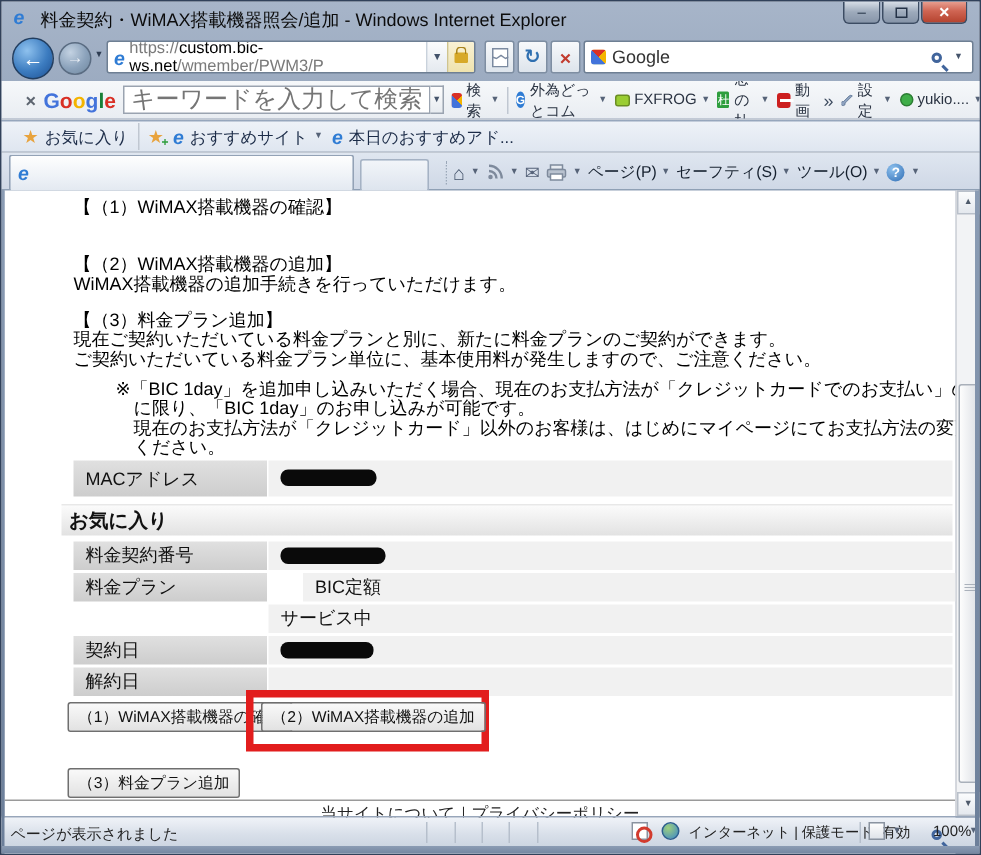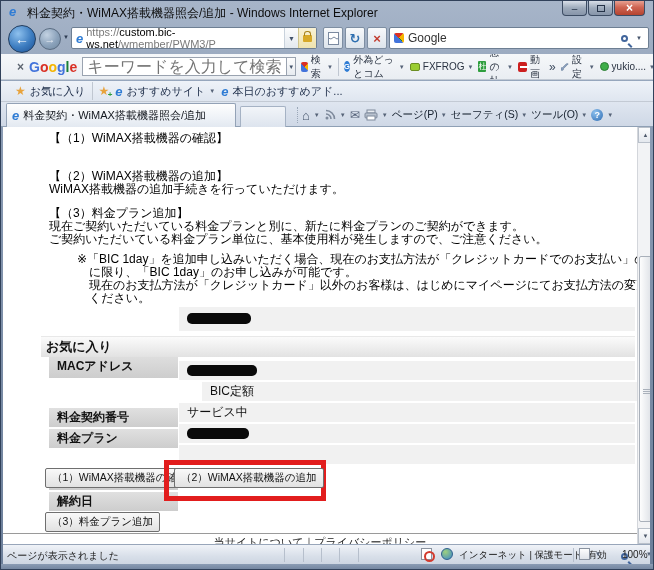--- a/index.html
+++ b/index.html
@@ -69,21 +69,21 @@
   .tabrow { position:absolute; left:0; top:101px; width:654px; height:25px; background:linear-gradient(#dfe6f0,#cfd8e6); border-bottom:1px solid #8fa0b5; }
   .tab { position:absolute; left:5px; top:1px; width:230px; height:24px; background:linear-gradient(#fefefe,#eef2f7 60%,#e3e9f1); border:1px solid #93a2b6; border-bottom:none; border-radius:2px 2px 0 0; display:flex; align-items:center; gap:4px; padding:0 5px; font-size:11px; color:#14181f; overflow:hidden; }
   .tabstub { position:absolute; left:239px; top:4px; width:46px; height:21px; background:linear-gradient(#f2f5f9,#dde4ee); border:1px solid #a5b2c4; border-bottom:none; border-radius:2px 2px 0 0; }
   .cmdbar { position:absolute; left:296px; top:1px; right:2px; height:24px; display:flex; align-items:center; gap:4px; font-size:10.5px; color:#15202e; overflow:hidden; }
   .cmdsep { width:1px; height:16px; border-left:1px dotted #9aa7b8; }
   .homeic { font-size:13px; color:#44546b; }
   .helpc { width:12px; height:12px; border-radius:50%; background:radial-gradient(circle at 35% 30%,#8ec1ee,#2f6db4); color:#fff; font-size:9px; font-weight:bold; display:flex; align-items:center; justify-content:center; }
   
   .content { position:absolute; left:2px; top:126px; width:634px; height:472px; background:#fff; overflow:hidden; }
   .content .t { font-size:12px; color:#000; }
-  .cell-l { position:absolute; background:linear-gradient(#e0e0e0,#cdcdcd); font-weight:bold; font-size:12px; color:#111; display:flex; align-items:center; padding-left:8px;margin-top:47px; }
+  .cell-l { position:absolute; background:linear-gradient(#e0e0e0,#cdcdcd); font-weight:normal; font-size:12px; color:#111; display:flex; align-items:center; padding-left:8px; }
   .cell-v { position:absolute; background:#f1f1f1; display:flex; align-items:center; font-size:12px; color:#111; }
   .redact { position:absolute; background:#0a0a0a; border-radius:5px; }
   .secthead { position:absolute; background:linear-gradient(#fbfbfb,#e2e2e2); border-top:1px solid #e8e8e8; font-weight:bold; font-size:13px; color:#111; display:flex; align-items:center; padding-left:5px; }
   .pbtn { position:absolute; height:20px; font-size:10.5px; color:#111; background:linear-gradient(#f9f9f9,#e2e2e2); border:1px solid #6f6f6f; border-radius:2px; padding:0 6px; font-family:inherit; white-space:nowrap; }
   .redbox { position:absolute; border:5px solid #e21d1d; }
   .footrule { position:absolute; left:0; width:634px; border-top:1px solid #9a9a9a; }
   .footer { position:absolute; left:0; top:533px; width:634px; text-align:center; font-size:11px; color:#222; }
   
   .sbar { position:absolute; left:636px; top:126px; width:15px; height:417px; background:#f2f3f5; border-left:1px solid #d3d6db; }
   .sbtn { position:absolute; left:0; width:15px; height:16px; background:linear-gradient(#fbfcfd,#e4e8ee); border:1px solid #b9c0ca; font-size:6px; color:#4e5a6b; display:flex; align-items:center; justify-content:center; }
@@ -217,21 +217,20 @@
       </span>
     <span class="flexrow" style="gap:4px;">
         <span class="ie-e">e</span>
         <span>本日のおすすめアド...</span>
       </span>
   </div>
 
   <div class="tabrow">
     <div class="tab">
       <span class="ie-e">e</span>
-      <span>料金契約・WiMAX搭載機器照会/追加</span>
     </div>
     <div class="tabstub"></div>
     <div class="cmdbar">
       <span class="cmdsep"></span>
       <span class="homeic">⌂</span>
       <span class="dd">▼</span>
       <svg width="12" height="12" viewBox="0 0 12 12">
           <circle cx="3" cy="9" r="1.5" fill="#7e8a9c"></circle>
           <path d="M2 5 a5 5 0 0 1 5 5 M2 1.5 a8.5 8.5 0 0 1 8.5 8.5" stroke="#7e8a9c" stroke-width="1.6" fill="none"></path>
         </svg>

